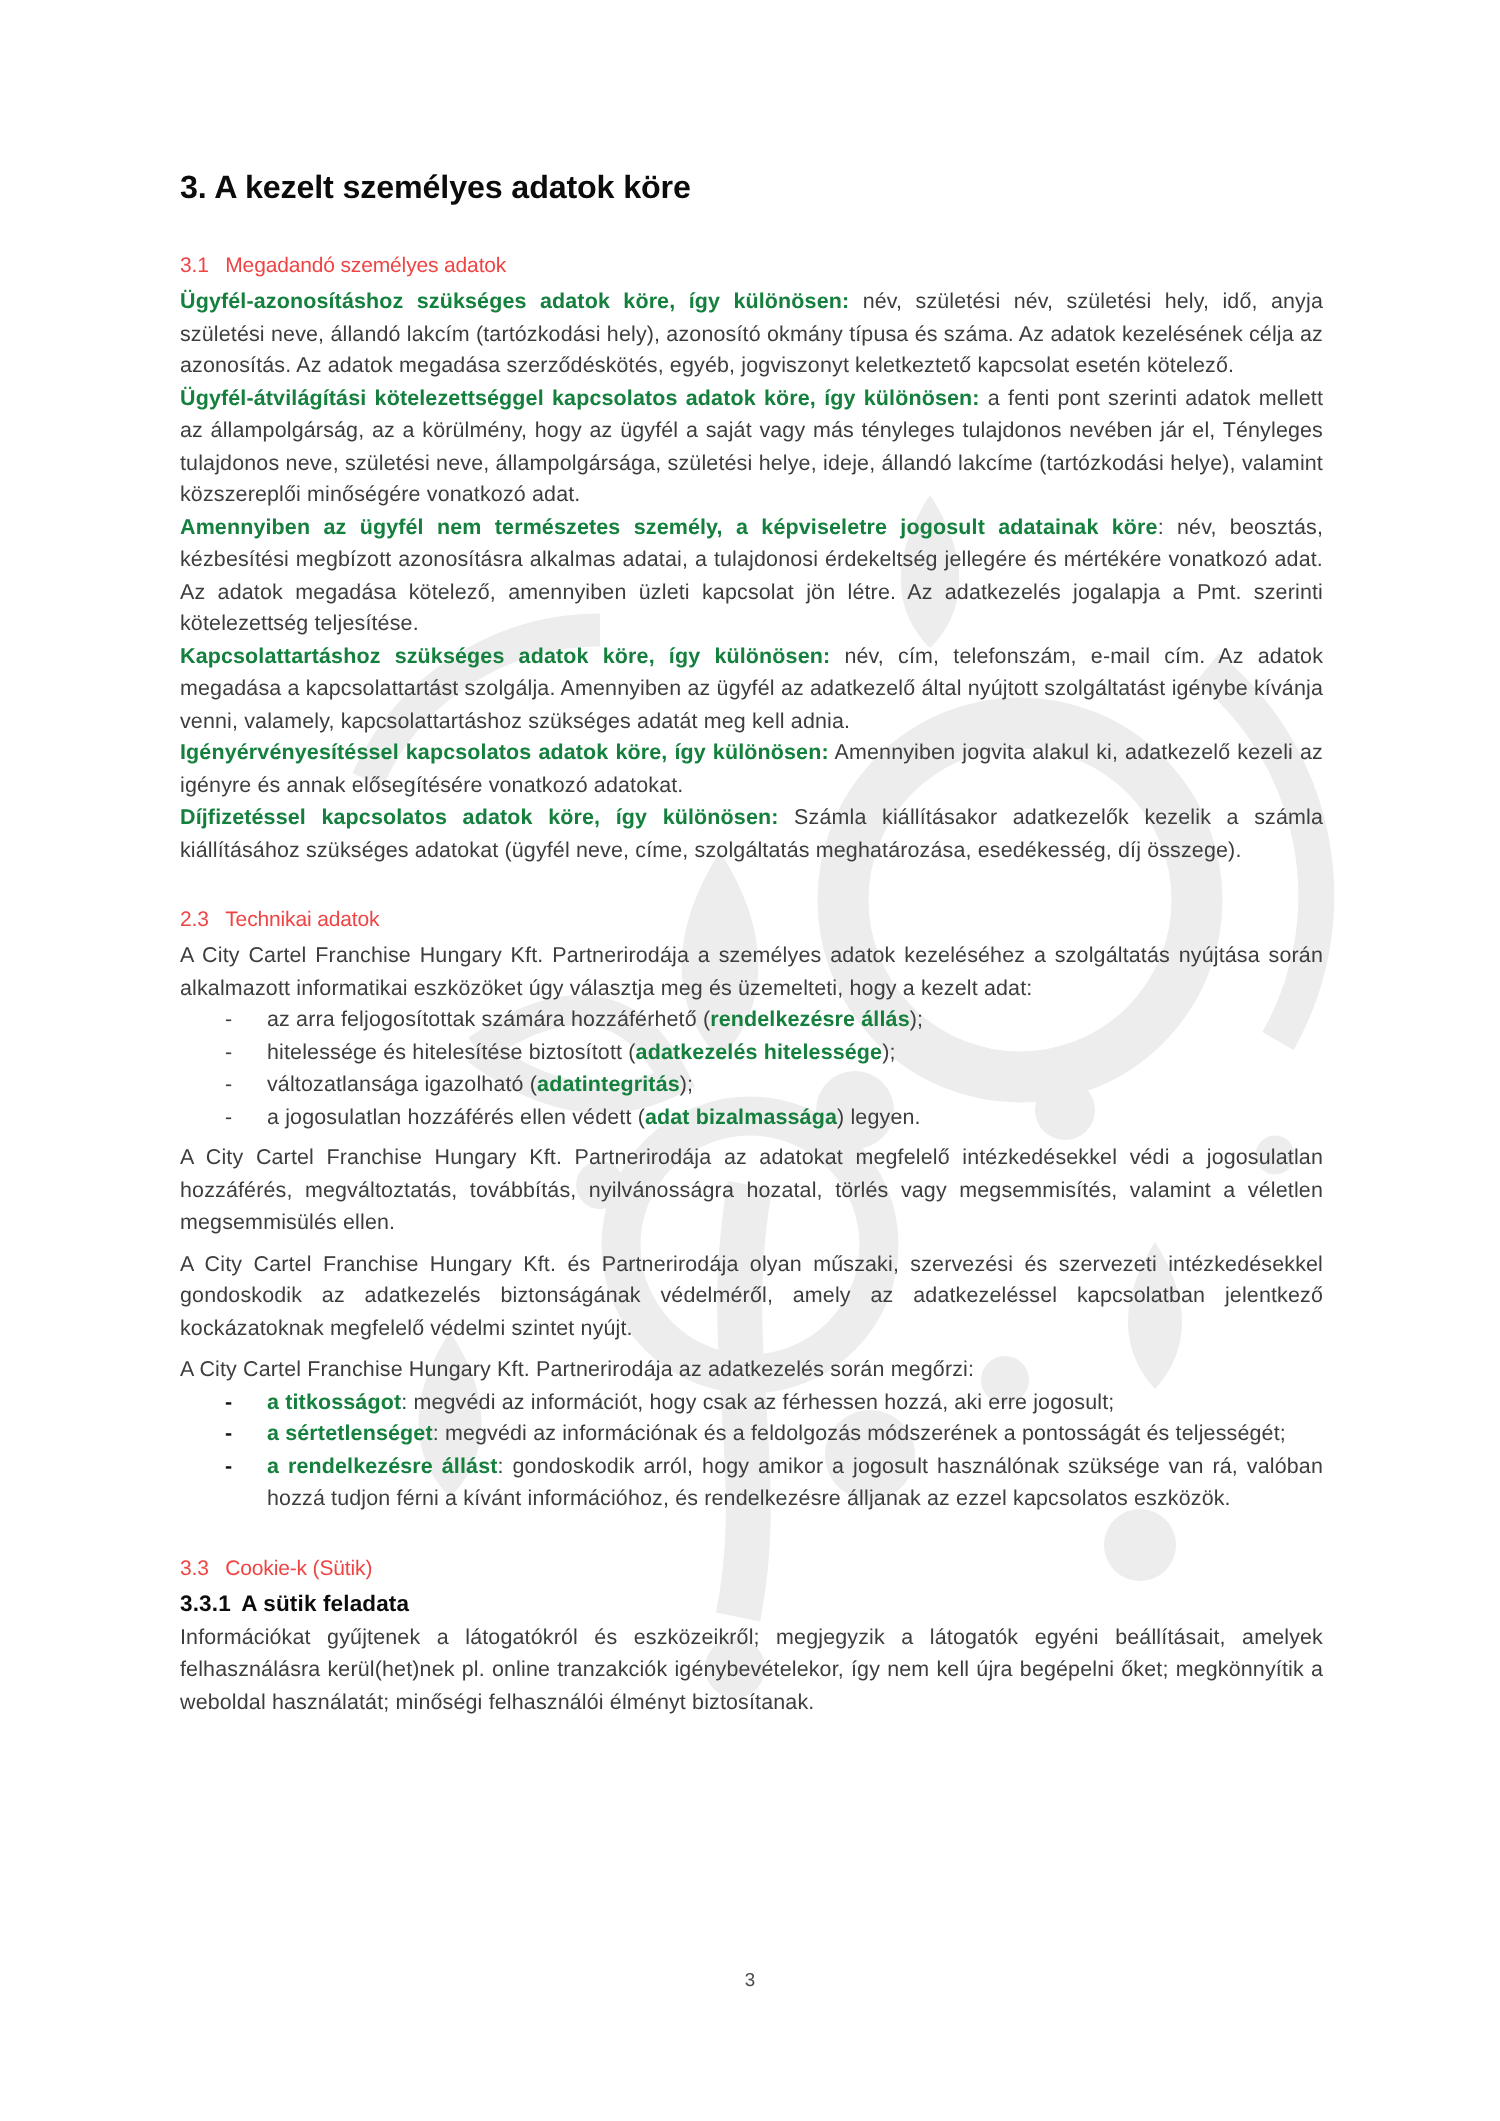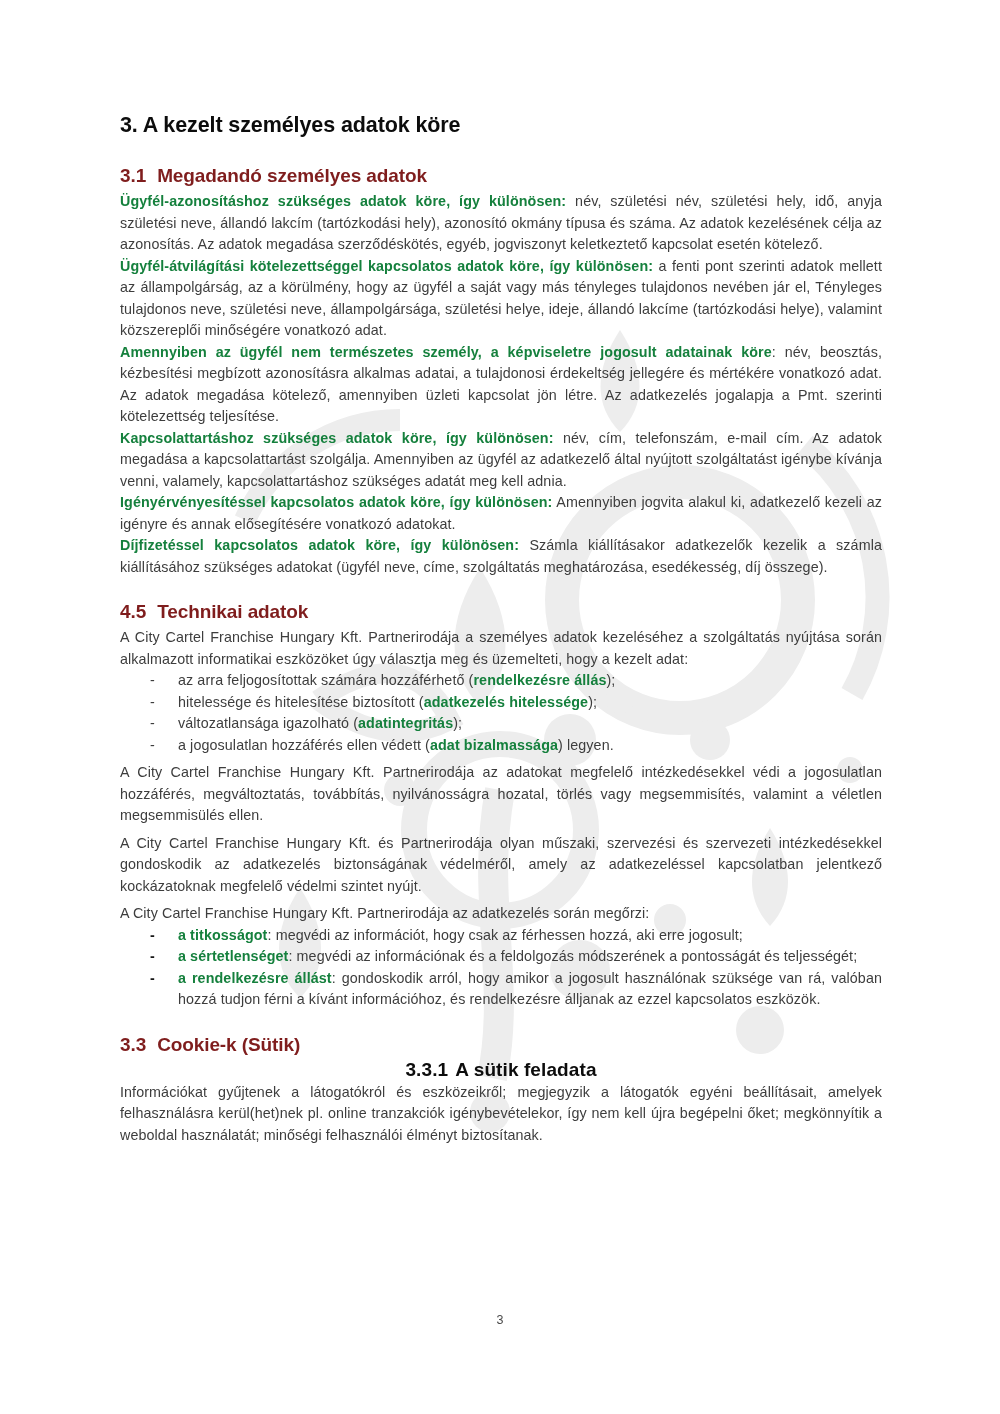--- a/index.html
+++ b/index.html
@@ -31,35 +31,35 @@
   }
   h1.doc-title {
     font-size: 21.5px; line-height: 26px;
     font-weight: 800;
     color: #0c0c0c;
     letter-spacing: -0.1px;
     margin: 0 0 28px 0;
     text-align: left;
   }
   .sechead {
-    font-size: 19px; line-height: 20px;
-    font-weight: 700;
-    color: #7f1d1d;
+    font-size: 14px; line-height: 20px;
+    font-weight: 400;
+    color: #ef4444;
     letter-spacing: -0.1px;
     margin: 24px 0 5px 0;
     text-align: left;
   }
   .sechead.first { margin-top: 0; }
   .sechead .num { margin-right: 11px; }
   .subhead {
-    font-size: 19px; line-height: 19px;
+    font-size: 15px; line-height: 19px;
     font-weight: 800;
     color: #0c0c0c;
     margin: 2px 0 3px 0;
-    text-align: center;
+    text-align: left;
   }
   .subhead .num { margin-right: 7px; }
   p { margin: 0; text-align: justify; }
   .gap-below { margin-bottom: 21px; }
   .gap-above { margin-top: 6px; }
   strong { font-weight: 700; color: #15803d; }
   .bullet {
     position: relative;
     padding-left: 58px;
     text-align: justify;
@@ -122,21 +122,21 @@
       <p><strong>Ügyfél-azonosításhoz szükséges adatok köre, így különösen:</strong><span> név, születési név, születési hely, idő, anyja születési neve, állandó lakcím (tartózkodási hely), azonosító okmány típusa és száma. Az adatok kezelésének célja az azonosítás. Az adatok megadása szerződéskötés, egyéb, jogviszonyt keletkeztető kapcsolat esetén kötelező.</span></p>
       <p><strong>Ügyfél-átvilágítási kötelezettséggel kapcsolatos adatok köre, így különösen:</strong><span> a fenti pont szerinti adatok mellett az állampolgárság, az a körülmény, hogy az ügyfél a saját vagy más tényleges tulajdonos nevében jár el, Tényleges tulajdonos neve, születési neve, állampolgársága, születési helye, ideje, állandó lakcíme (tartózkodási helye), valamint közszereplői minőségére vonatkozó adat.</span></p>
       <p><strong>Amennyiben az ügyfél nem természetes személy, a képviseletre jogosult adatainak köre</strong><span>:  név, beosztás, kézbesítési megbízott azonosításra alkalmas adatai, a tulajdonosi érdekeltség jellegére és mértékére vonatkozó adat. Az adatok megadása kötelező, amennyiben üzleti kapcsolat jön létre. Az adatkezelés jogalapja a Pmt. szerinti kötelezettség teljesítése.</span></p>
       <p><strong>Kapcsolattartáshoz szükséges adatok köre, így különösen:</strong><span> név, cím, telefonszám, e-mail cím. Az adatok megadása a kapcsolattartást szolgálja. Amennyiben az ügyfél az adatkezelő által nyújtott szolgáltatást igénybe kívánja venni, valamely, kapcsolattartáshoz szükséges adatát meg kell adnia.</span></p>
       <p><strong>Igényérvényesítéssel kapcsolatos adatok köre, így különösen:</strong><span> Amennyiben jogvita alakul ki, adatkezelő kezeli az igényre és annak elősegítésére vonatkozó adatokat.</span></p>
       <p><strong>Díjfizetéssel kapcsolatos adatok köre, így különösen:</strong><span> Számla kiállításakor adatkezelők kezelik a számla kiállításához szükséges adatokat (ügyfél neve, címe, szolgáltatás meghatározása, esedékesség, díj összege).</span></p>
     </section>
 
     <section>
       <div class="sechead">
-        <span class="num">4.5</span><span>Technikai adatok</span>
+        <span class="num">2.3</span><span>Technikai adatok</span>
       </div>
       <p>A  City Cartel Franchise Hungary Kft. Partnerirodája a  személyes  adatok  kezeléséhez  a  szolgáltatás nyújtása  során  alkalmazott  informatikai eszközöket úgy választja meg és üzemelteti, hogy a kezelt adat:</p>
 
       <div class="bullet"><span class="dash">-</span><span>az arra feljogosítottak számára hozzáférhető (</span><strong>rendelkezésre állás</strong><span>);</span></div>
       <div class="bullet"><span class="dash">-</span><span>hitelessége és hitelesítése biztosított (</span><strong>adatkezelés hitelessége</strong><span>);</span></div>
       <div class="bullet"><span class="dash">-</span><span>változatlansága igazolható (</span><strong>adatintegritás</strong><span>);</span></div>
       <div class="bullet"><span class="dash">-</span><span>a jogosulatlan hozzáférés ellen védett (</span><strong>adat bizalmassága</strong><span>) legyen.</span></div>
 
       <p class="gap-above">A  City Cartel Franchise Hungary Kft. Partnerirodája az  adatokat  megfelelő  intézkedésekkel  védi  a jogosulatlan  hozzáférés,  megváltoztatás, továbbítás,  nyilvánosságra  hozatal,  törlés  vagy megsemmisítés, valamint a véletlen megsemmisülés ellen.</p>
       <p class="gap-above">A City Cartel Franchise Hungary Kft. és Partnerirodája olyan  műszaki,  szervezési  és  szervezeti intézkedésekkel  gondoskodik  az  adatkezelés biztonságának védelméről, amely az adatkezeléssel kapcsolatban jelentkező kockázatoknak megfelelő védelmi szintet nyújt.</p>

